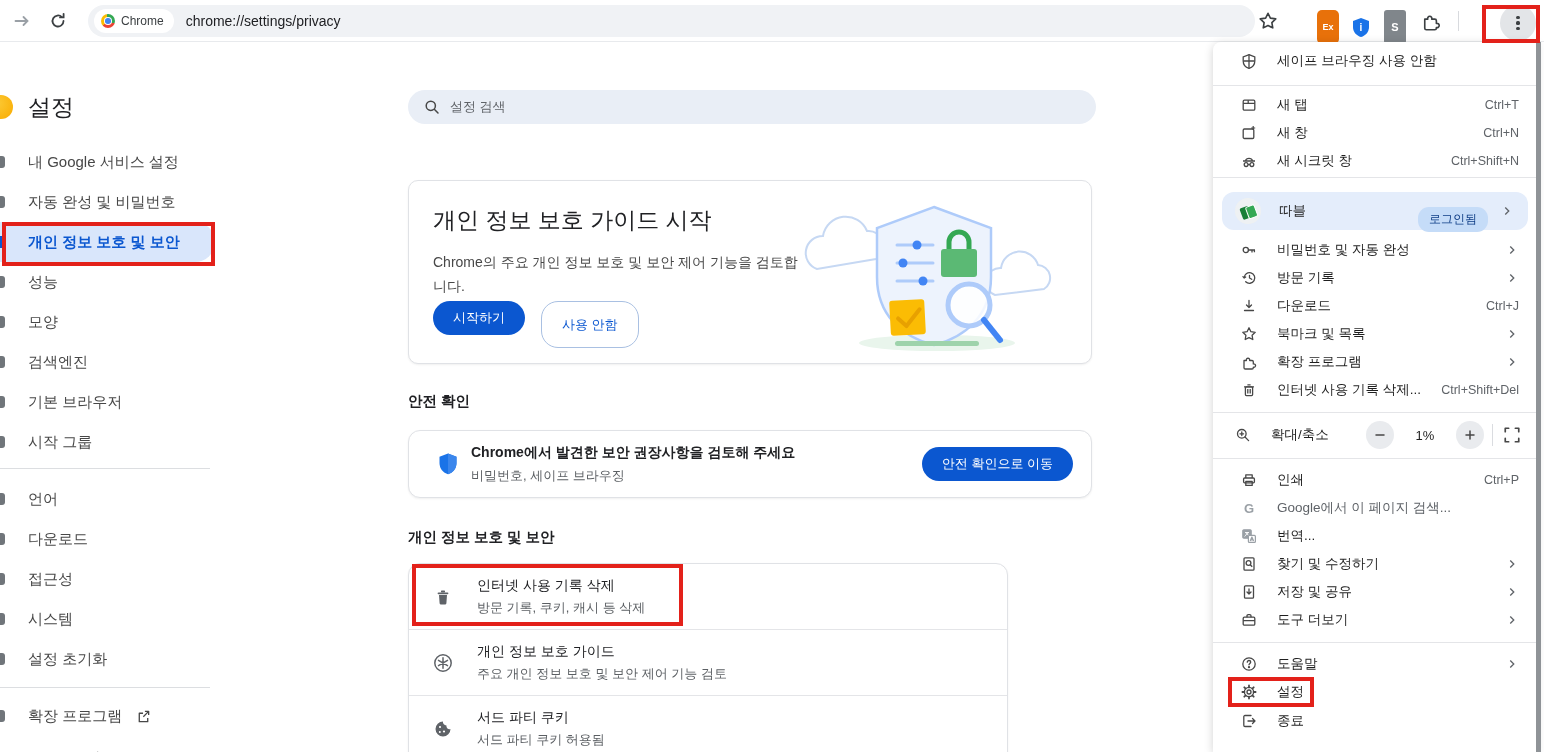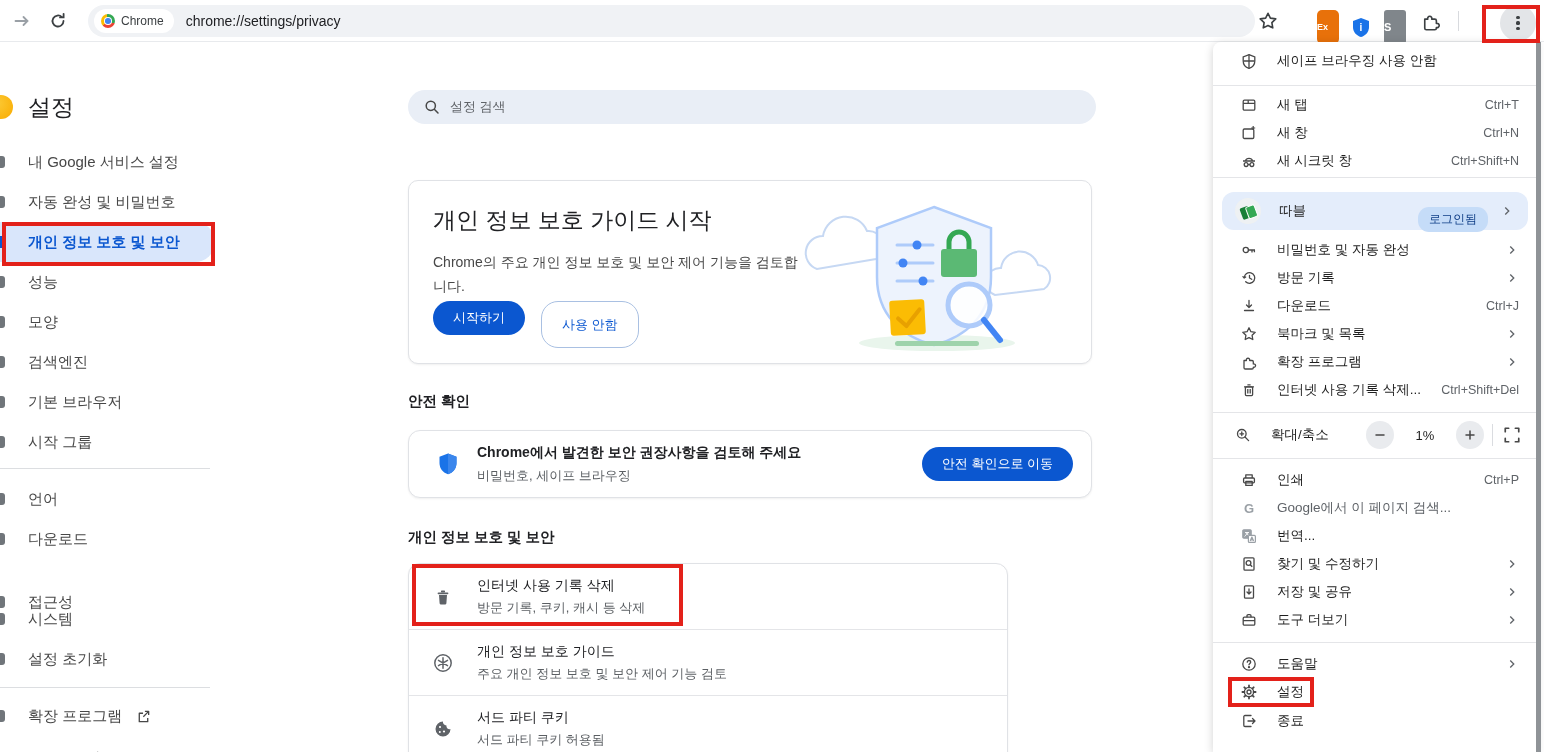--- a/index.html
+++ b/index.html
@@ -20,21 +20,21 @@
                   padding:0 10px 0 7px; gap:6px; }
   .chrome-logo { width:14px; height:14px; border-radius:50%;
                  background:conic-gradient(from 110deg,#ea4335 0 33%,#fbbc04 33% 66%,#34a853 66% 100%);
                  display:flex; align-items:center; justify-content:center; }
   .chrome-logo i { display:block; width:8px; height:8px; border-radius:50%; background:#fff;
                    display:flex; align-items:center; justify-content:center; }
   .chrome-logo i b { display:block; width:5.5px; height:5.5px; border-radius:50%; background:#4285f4; }
   .chrome-badge span { font-size:12px; color:#3c4043; }
   .url-text { margin-left:12px; font-size:14px; color:#202124; }
   .ext-badge { position:absolute; top:10px; width:22px; height:34px; border-radius:5px;
-               display:flex; align-items:center; justify-content:flex-start; color:#fff; font-weight:bold; }
+               display:flex; align-items:center; justify-content:center; color:#fff; font-weight:bold; }
   .tb-sep { position:absolute; left:1458px; top:11px; width:1px; height:20px; background:#d8dade; }
   .menu-btn { position:absolute; left:1500px; top:5px; width:36px; height:36px; border-radius:50%;
               background:#e3e5e8; display:flex; flex-direction:column; align-items:center; justify-content:center; gap:2.5px; }
   .menu-btn b { width:3.2px; height:3.2px; border-radius:50%; background:#3c4043; }
 
   
   .redbox { position:absolute; border:4px solid #e3211a; z-index:90; pointer-events:none; }
 
   
   .sb-title { position:absolute; left:28px; top:92px; font-size:23px; color:#202124; }
@@ -63,21 +63,21 @@
   .btn-primary { background:#0b57d0; color:#fff; font-size:13px; border:none; border-radius:17px;
                  padding:0 20px; height:34px; display:flex; align-items:center; cursor:pointer;
                  font-family:inherit; }
   .btn-outline { background:#fff; color:#0b57d0; font-size:13px; border:1px solid #a9c0e2; border-radius:17px;
                  padding:0 20px; height:47px; display:flex; align-items:center; cursor:pointer;
                  font-family:inherit; }
   .illus { position:absolute; right:20px; top:12px; }
   .sec-head { position:absolute; left:408px; font-size:14.5px; font-weight:bold; color:#202124; }
   .safety-card { left:408px; top:430px; width:684px; height:68px; border-radius:12px;
                  display:flex; align-items:center; padding:0 18px 0 28px; }
-  .safety-txt { margin-left:18px; flex:1; }
+  .safety-txt { margin-left:12px; flex:1; }
   .safety-title { font-size:14px; font-weight:bold; color:#202124; }
   .safety-sub { font-size:13px; color:#5b5f63; margin-top:5px; }
   .plist { left:408px; top:563px; width:600px; height:190px; border-radius:12px 12px 0 0; overflow:hidden; }
   .p-row { position:absolute; left:0; width:684px; height:65px; display:flex; align-items:center;
            padding:0 24px 0 24px; cursor:pointer; }
   .p-ic { width:20px; display:flex; justify-content:center; }
   .p-txt { margin-left:24px; flex:1; }
   .p-title { font-size:14px; color:#202124; }
   .p-sub { font-size:13px; color:#5b5f63; margin-top:4px; }
   .p-div { position:absolute; left:0; width:684px; height:1px; background:#e4e5e8; }
@@ -199,21 +199,21 @@
   </div>
 <div class="sb-div" style="top:468px"></div>
 <div class="sb-item" style="top:479px">
     <span class="sliver"></span>
     <span>언어</span>
   </div>
 <div class="sb-item" style="top:519px">
     <span class="sliver"></span>
     <span>다운로드</span>
   </div>
-<div class="sb-item" style="top:582px">
+<div class="sb-item" style="top:559px">
     <span class="sliver"></span>
     <span>접근성</span>
   </div>
 <div class="sb-item" style="top:599px">
     <span class="sliver"></span>
     <span>시스템</span>
   </div>
 <div class="sb-item" style="top:639px">
     <span class="sliver"></span>
     <span>설정 초기화</span>

